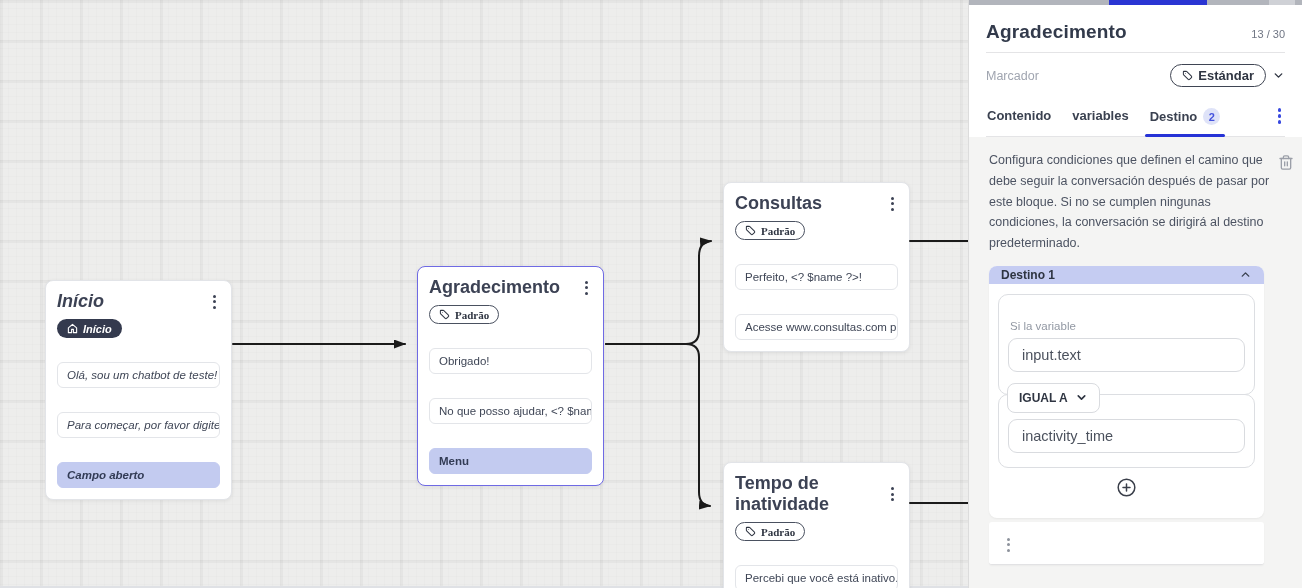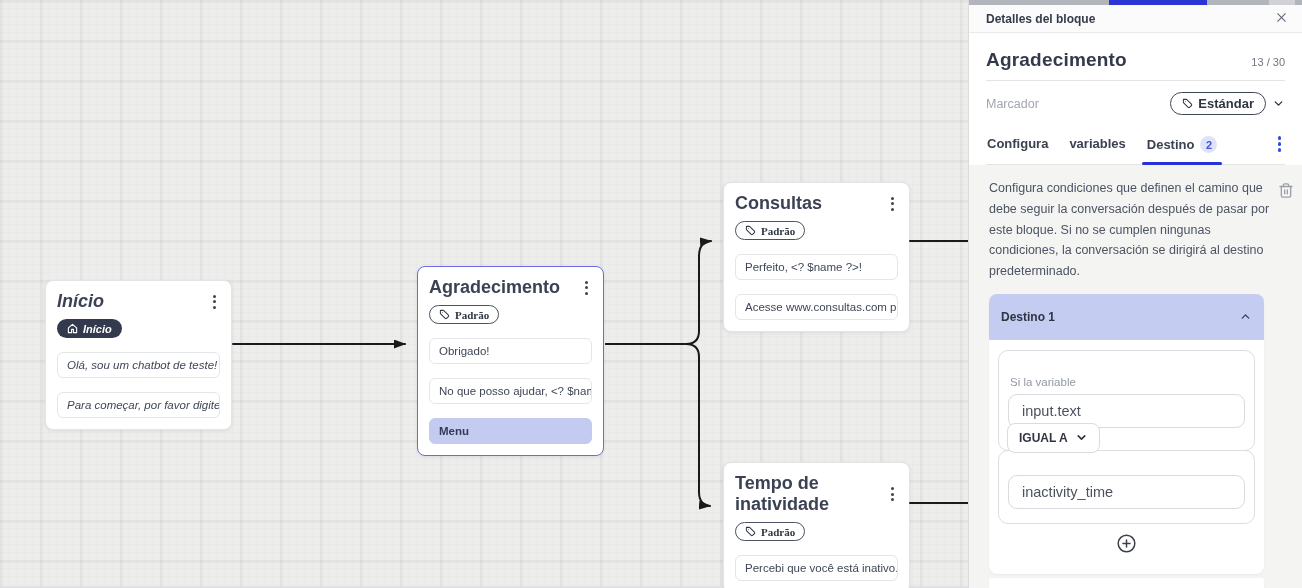--- a/index.html
+++ b/index.html
@@ -34,21 +34,21 @@
   .kebab.blue i{ background:#3748e0; width:3.5px; height:3.5px; }
   .kebab.gray i{ background:#8d929c; }
   .badge-dark{ display:inline-flex; align-items:center; gap:5px;
     background:#343a4e; color:#fff; font-size:11px; font-weight:700;
     border-radius:999px; padding:3.5px 10px; margin-top:7px; }
   .badge-outline{ display:inline-flex; align-items:center; gap:5px;
     border:1px solid #4a5160; background:#fff; color:#2f3542;
     font-size:11px; font-weight:700; border-radius:999px;
     padding:2.5px 9px; margin-top:7px;font-family:Liberation Serif, serif; }
   .chip{ background:#fff; border:1px solid #e3e5e9; border-radius:6px;
-    padding:6px 9px; font-size:11.5px; color:#3f4656; margin-top:14px;
+    padding:6px 9px; font-size:11.5px; color:#3f4656; margin-top:24px;
     white-space:nowrap; overflow:hidden; }
   .chip.active{ background:#c3cbf0; border-color:#c3cbf0;
     font-weight:700; color:#323b55; }
   .node-inicio{ left:45px; top:280px;font-style:italic; }
   .node-agradecimento{ left:417px; top:266px; }
   .node-consultas{ left:723px; top:182px; }
   .node-tempo{ left:723px; top:462px; }
 
   
   .panel{ position:absolute; left:968px; top:0; width:334px; height:588px;
@@ -88,34 +88,34 @@
     width:17px; height:17px; border-radius:50%; display:inline-flex;
     align-items:center; justify-content:center; }
   .tabs-kebab{ margin-left:auto; padding-top:6px; }
 
   .panel-body{ padding:13px 20px 0; position:relative; }
   .description{ font-size:12.5px; line-height:1.66; color:#4c5362; }
 
   .destino-card{ background:#fff; border-radius:8px; margin-top:12px; margin-right:18px;
     box-shadow:0 1px 2px rgba(0,0,0,.05); }
   .destino-header{ background:#c5ccf2; border-radius:8px 8px 0 0;
-    padding:16px 12px; display:flex; align-items:flex-start; justify-content:space-between;
+    padding:2px 12px; display:flex; align-items:flex-start; justify-content:space-between;
     cursor:pointer; }
   .destino-title{ font-size:12px; font-weight:700; color:#2e3442; }
   .trash-btn{ position:absolute; right:8px; top:17px; cursor:pointer; }
 
   .destino-inner{ padding:10px 9px 6px; position:relative; }
   .cond-box{ border:1px solid #dcdee2; border-radius:10px; background:#fff; }
   .cond-box.top{ padding:13px 9px 22px; border-radius:10px 10px 10px 10px; }
   .cond-box.bottom{ margin-top:-1px; padding:24px 9px 14px; }
   .field-label{ font-size:11.5px; color:#9298a3; margin:12px 0 6px 2px; }
   .text-input{ width:100%; border:1px solid #d9dbdf; border-radius:9px;
     padding:8px 13px; font-size:14.5px; color:#4b515d; background:#fff; outline:none;
     font-family:"Liberation Sans", sans-serif; }
-  .operator-chip{ position:absolute; left:18px; top:83px; z-index:2;
+  .operator-chip{ position:absolute; left:18px; top:99px; z-index:2;
     display:inline-flex; align-items:center; gap:7px; background:#fff;
     border:1px solid #d9dbdf; border-radius:8px; padding:7px 11px;
     font-size:12px; font-weight:700; color:#2f3542; cursor:pointer; }
   .plus-row{ text-align:center; padding:9px 0 10px; }
   .plus-btn{ cursor:pointer; display:inline-block; }
 
   .goto-card{ background:#fff; margin-top:4px; margin-right:18px; border-radius:3px;
     padding:8px 14px 10px; display:flex; justify-content:space-between;
     border-bottom:1px solid #e2e2e4; box-shadow:0 1px 2px rgba(0,0,0,.04); }
   .goto-label{ font-size:11px; color:#979ca6; }
@@ -152,20 +152,21 @@
         </span>
     </div>
     <span class="badge-dark">
       <svg width="11" height="11" viewBox="0 0 24 24" fill="none" stroke="#fff" stroke-width="2.4" stroke-linecap="round" stroke-linejoin="round">
           <path d="M3 10.5 L12 3 L21 10.5 V21 H14 V14 H10 V21 H3 Z"></path>
         </svg>
       <span>Início</span>
     </span>
     <div class="chip">Olá, sou um chatbot de teste!</div>
     <div class="chip">Para começar, por favor digite o ...</div>
+    <div class="chip active">Campo aberto</div>
   </div>
 
   <div class="node selected node-agradecimento">
     <div class="node-header">
       <span class="node-title">Agradecimento</span>
       <span class="kebab">
           <i></i>
           <i></i>
           <i></i>
         </span>
@@ -221,28 +222,20 @@
     <div class="chip">Percebi que você está inativo. C...</div>
   </div>
 </div>
 
 <div class="panel">
   <div class="top-strip">
     <span class="blue-seg"></span>
     <span class="light-seg"></span>
   </div>
 
-  <div class="panel-header">
-    <span class="panel-header-title">Detalles del bloque</span>
-    <span class="close-btn">
-      <svg width="13" height="13" viewBox="0 0 24 24" fill="none" stroke="#5f6672" stroke-width="2" stroke-linecap="round">
-          <path d="M5 5 L19 19 M19 5 L5 19"></path>
-        </svg>
-    </span>
-  </div>
 
   <div class="panel-white">
     <div class="block-title-row">
       <span class="block-title">Agradecimento</span>
       <span class="block-counter">13 / 30</span>
     </div>
 
     <div class="marcador-row">
       <span class="marcador-label">Marcador</span>
       <span class="marcador-right">
@@ -253,21 +246,21 @@
             </svg>
           <span>Estándar</span>
         </span>
         <svg width="13" height="13" viewBox="0 0 24 24" fill="none" class="chev" stroke-width="2.6" stroke-linecap="round" stroke-linejoin="round">
             <polyline points="6 9 12 15 18 9"></polyline>
           </svg>
       </span>
     </div>
 
     <div class="tabs-row">
-      <span class="tab">Configura</span>
+      <span class="tab">Contenido</span>
       <span class="tab">variables</span>
       <span class="tab active">
         <span>Destino</span>
         <span class="tab-badge">2</span>
       </span>
       <span class="kebab blue tabs-kebab">
           <i></i>
           <i></i>
           <i></i>
         </span>

